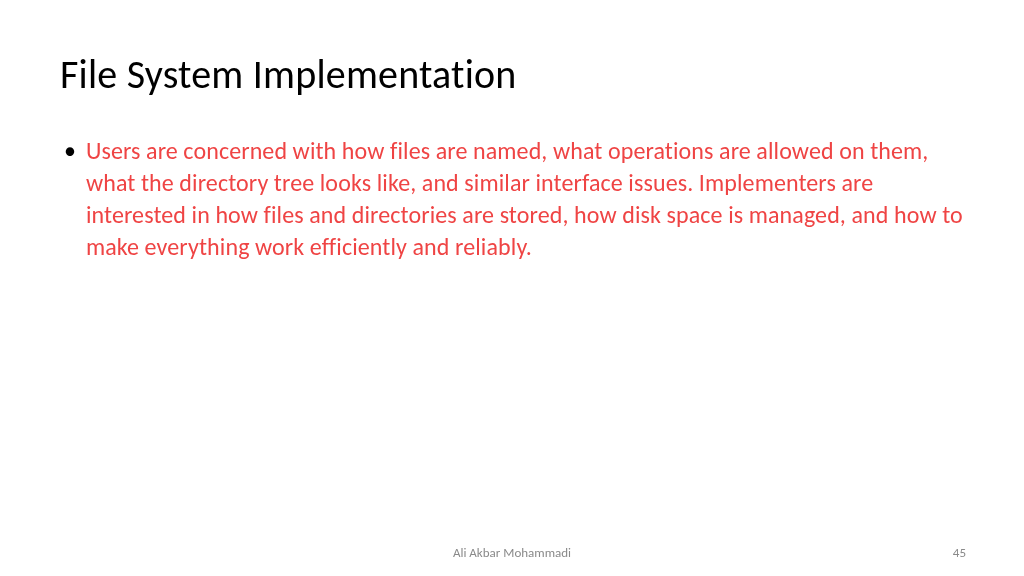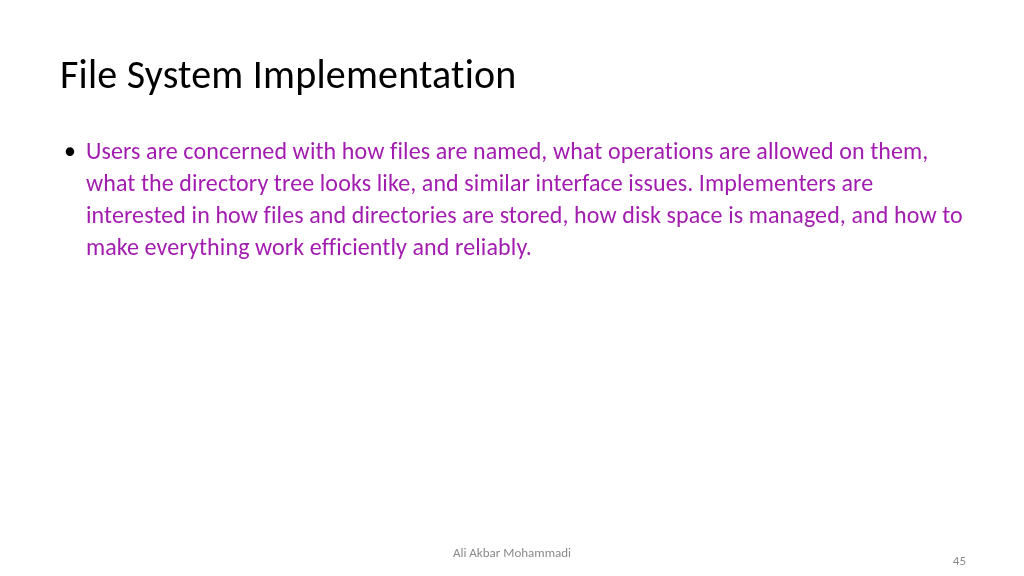--- a/index.html
+++ b/index.html
@@ -40,40 +40,40 @@
     .bullet-marker {
       font-size: 24px;
       line-height: 1.35;
       color: #000000;
       margin-right: 10px;
       flex-shrink: 0;
     }
     .bullet-text {
       font-size: 24px;
       line-height: 1.33;
-      color: #a21caf;
+      color: #ef4444;
       letter-spacing: 0.1px;
     }
     .footer {
       position: absolute;
       bottom: 16px;
       left: 0;
       width: 100%;
       display: flex;
       justify-content: center;
       align-items: center;
       text-align: center;
     }
     .footer-author {
       font-size: 13px;
       color: #8a8a8a;
     }
     .page-number {
       position: absolute;
-      bottom: 8px;
+      bottom: 16px;
       right: 58px;
       font-size: 13px;
       color: #8a8a8a;
     }
   </style>
 </head>
 <body>
 
 <div class="slide">
   <h1 class="title">File System Implementation</h1>

